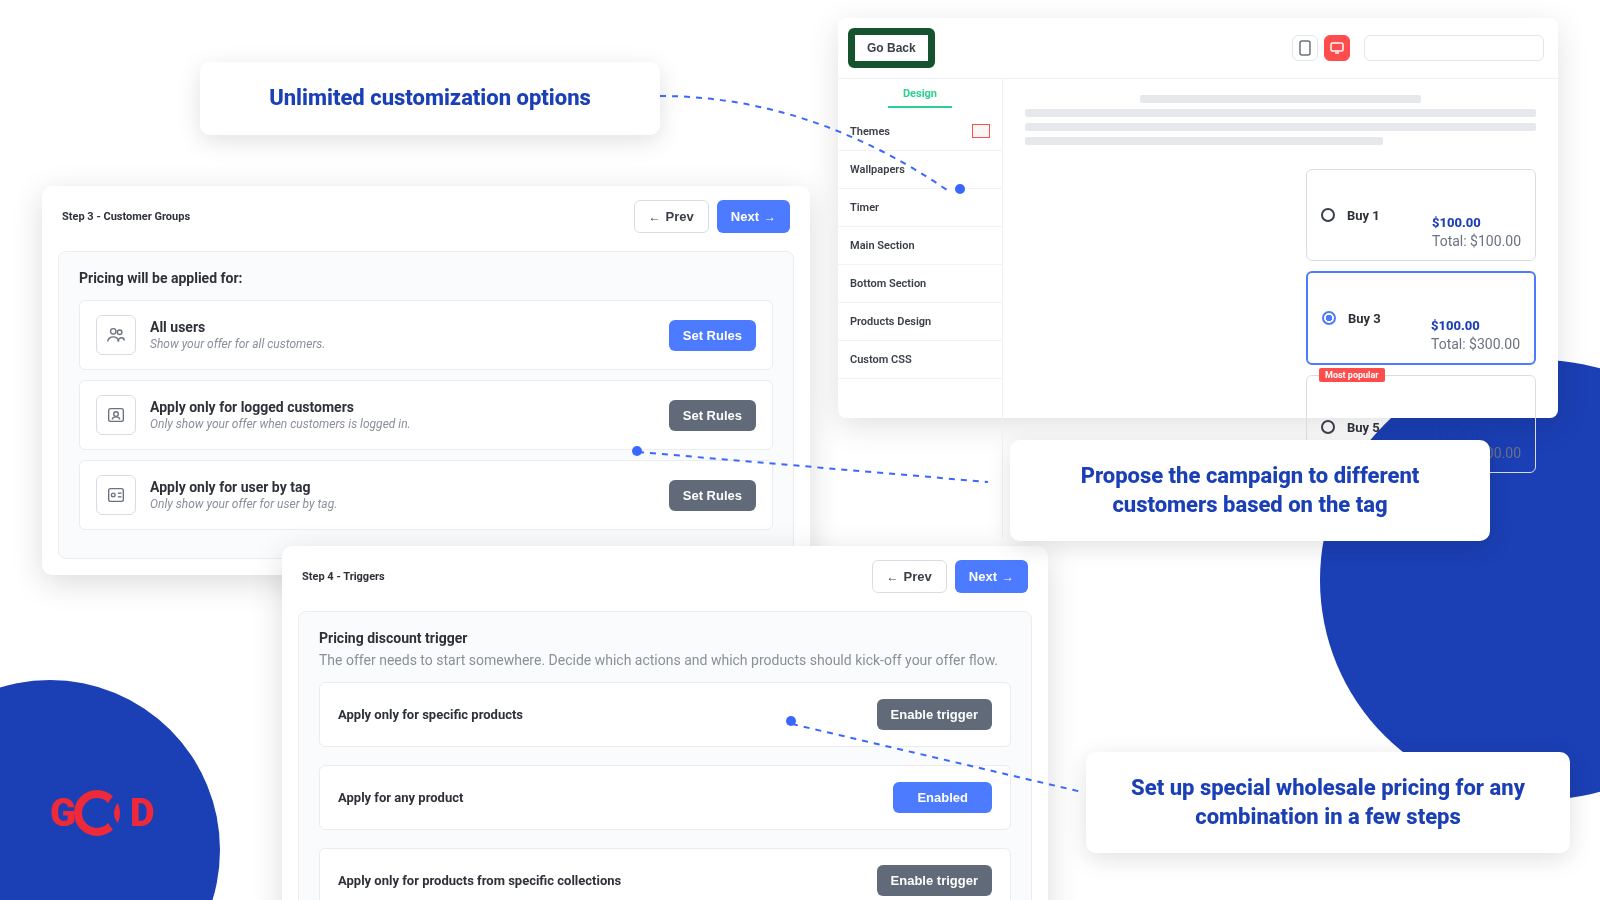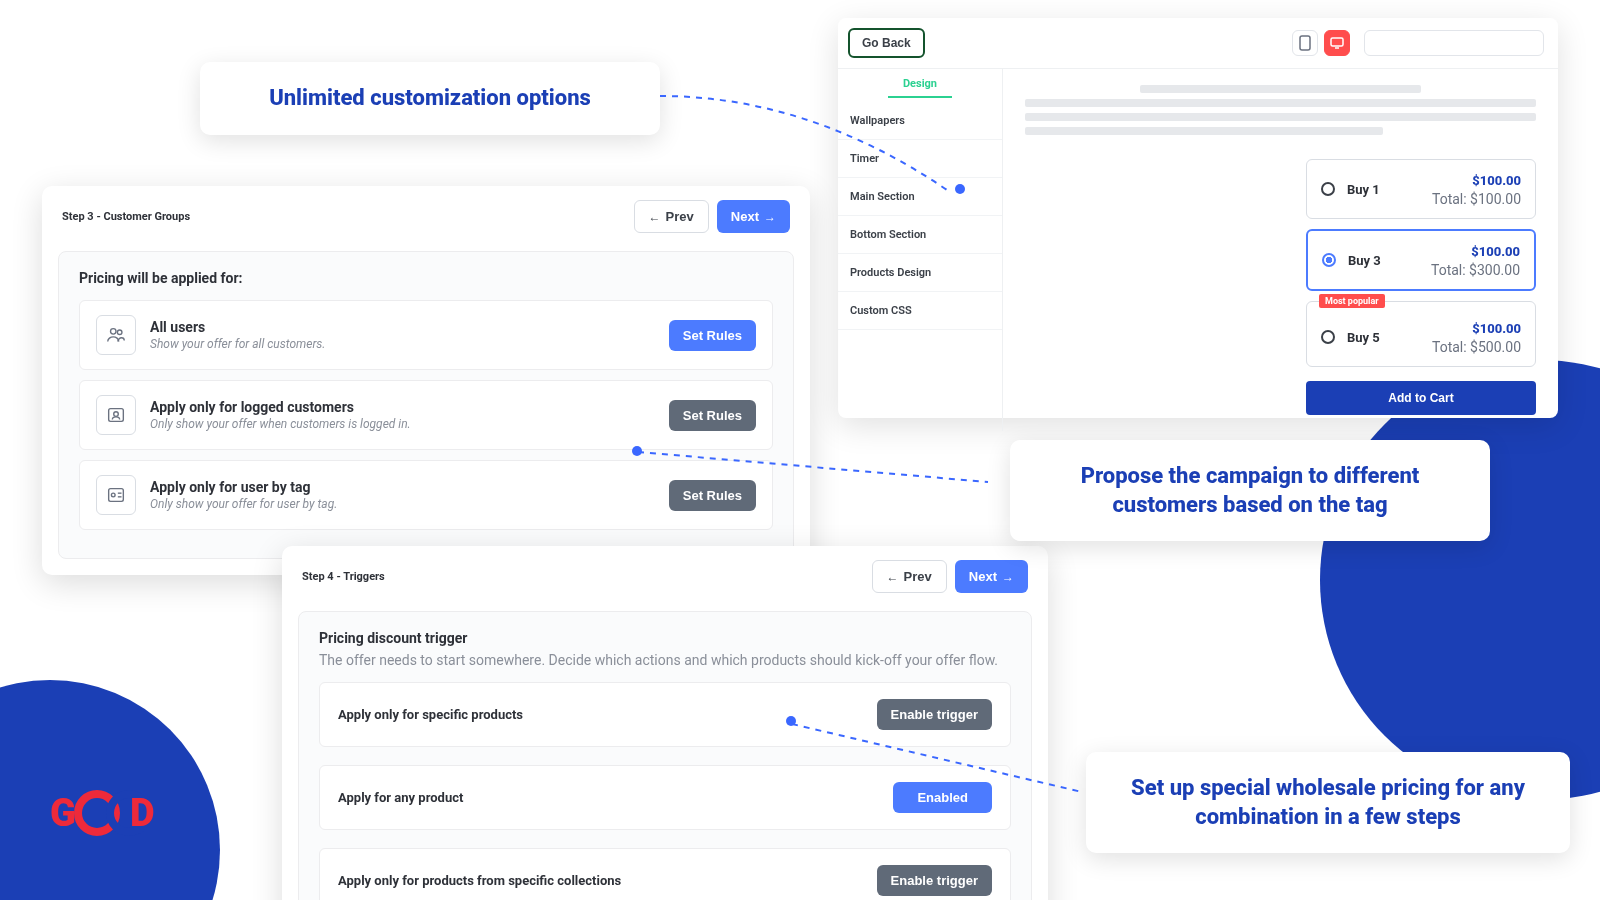--- a/index.html
+++ b/index.html
@@ -21,38 +21,38 @@
 .rule-row{display:flex;align-items:center;gap:14px;background:#fff;border:1px solid #ececee;border-radius:6px;padding:14px 16px;margin-bottom:10px;}
 .rule-icon{width:40px;height:40px;border:1px solid #d9dde3;border-radius:6px;display:flex;align-items:center;justify-content:center;}
 .rule-icon svg{width:22px;height:22px;stroke:#6b7280;fill:none;stroke-width:1.5;}
 .rule-text{flex:1;}
 .rule-title{font-size:14px;font-weight:700;color:#2e3138;}
 .rule-desc{font-size:12px;color:#8a8f99;font-style:italic;margin-top:2px;}
 .trigger-row{display:flex;justify-content:space-between;align-items:center;background:#fff;border:1px solid #ececee;border-radius:6px;padding:16px 18px;margin-bottom:18px;}
 .trigger-title{font-size:13px;font-weight:700;color:#2e3138;}
 .design-panel{position:absolute;left:838px;top:18px;width:720px;height:400px;background:#fff;border-radius:8px;box-shadow:0 8px 32px rgba(0,0,0,.12);display:flex;flex-direction:column;}
 .design-topbar{display:flex;justify-content:space-between;align-items:center;padding:10px 14px 10px 10px;border-bottom:1px solid #eef0f2;}
-.goback{border:2px solid #14532d;border-radius:6px;padding:6px 12px;font-size:12px;font-weight:600;color:#3b4048;cursor:pointer;background:#fff;}
+.goback{border:7px solid #14532d;border-radius:6px;padding:6px 12px;font-size:12px;font-weight:600;color:#3b4048;cursor:pointer;background:#fff;}
 .devicebar{display:flex;gap:6px;}
 .device-btn{width:26px;height:26px;border:1px solid #e2e5ea;border-radius:6px;display:flex;align-items:center;justify-content:center;font-size:14px;cursor:pointer;background:#fff;}
 .device-btn.active{background:#ff4d4d;color:#fff;border-color:#ff4d4d;}
 .search-input{width:180px;height:26px;border:1px solid #e2e5ea;border-radius:6px;}
 .design-main{display:flex;flex:1;}
 .design-sidebar{width:165px;border-right:1px solid #eef0f2;}
 .design-tab{font-size:11px;font-weight:700;color:#2bd191;text-align:center;padding:8px 0 6px;border-bottom:2px solid #2bd191;margin:0 50px 4px;}
 .design-item{font-size:11px;font-weight:600;color:#3b4048;padding:12px 12px;border-bottom:1px solid #f1f3f5;cursor:pointer;display:flex;justify-content:space-between;align-items:center;}
 .theme-swatch{width:18px;height:14px;border:1px solid #ff4d4d;background:#faf7f5;}
 .preview{flex:1;padding:16px 22px;}
 .skeleton-line{height:8px;background:#e6e8eb;border-radius:2px;margin-bottom:6px;}
 .offer-box{border:1px solid #d9dde3;border-radius:6px;padding:10px 14px;margin-bottom:10px;display:flex;align-items:center;gap:12px;position:relative;}
 .offer-box.selected{border:2px solid #4c7bff;}
 .radio{width:14px;height:14px;border:2px solid #3b4048;border-radius:50%;flex-shrink:0;}
 .radio.on{border-color:#4c7bff;background:radial-gradient(circle,#4c7bff 45%,transparent 50%);}
 .offer-label{flex:1;font-size:13px;font-weight:700;color:#2e3138;}
-.offer-price{text-align:right;}
+.offer-price{text-align:left;margin-top:32px;}
 .offer-price .p1{font-size:13px;font-weight:800;color:#1b3fb5;}
 .offer-price .p2{font-size:14px;color:#6b7280;}
 .badge{position:absolute;top:-8px;left:12px;background:#ff4d4d;color:#fff;font-size:9px;font-weight:700;padding:2px 6px;border-radius:2px;}
 .addcart-btn{width:100%;background:#1b3fb5;color:#fff;border:none;border-radius:4px;padding:10px;font-size:12px;font-weight:600;cursor:pointer;margin-top:4px;}
 .blob1{position:absolute;right:-160px;top:360px;width:440px;height:440px;background:#1b3fb5;border-radius:50%;}
 .blob2{position:absolute;left:-120px;bottom:-120px;width:340px;height:340px;background:#1b3fb5;border-radius:50%;}
 .logo{position:absolute;left:50px;top:790px;display:flex;align-items:center;}
 .logo-circle{width:46px;height:46px;border-radius:50%;border:8px solid;display:inline-block;margin-right:-14px;}
 .logo-text{color:#ee2a3a;font-weight:900;font-size:38px;letter-spacing:-2px;}
 svg.dashed{position:absolute;pointer-events:none;}
@@ -86,20 +86,24 @@
               </svg>
           </div>
         </div>
         <div class="search-input"></div>
       </div>
     </div>
     <div class="design-main">
       <div class="design-sidebar">
         <div class="design-tab">Design</div>
         <div class="design-item">
+            <span>Themes</span>
+            <span class="theme-swatch"></span>
+          </div>
+        <div class="design-item">
             <span>Wallpapers</span>
           </div>
         <div class="design-item">
             <span>Timer</span>
           </div>
         <div class="design-item">
             <span>Main Section</span>
           </div>
         <div class="design-item">
             <span>Bottom Section</span>

